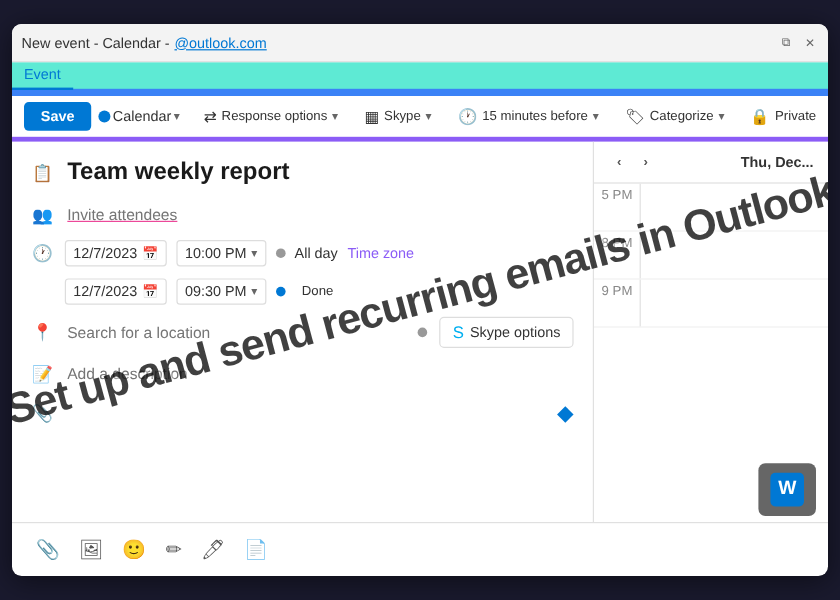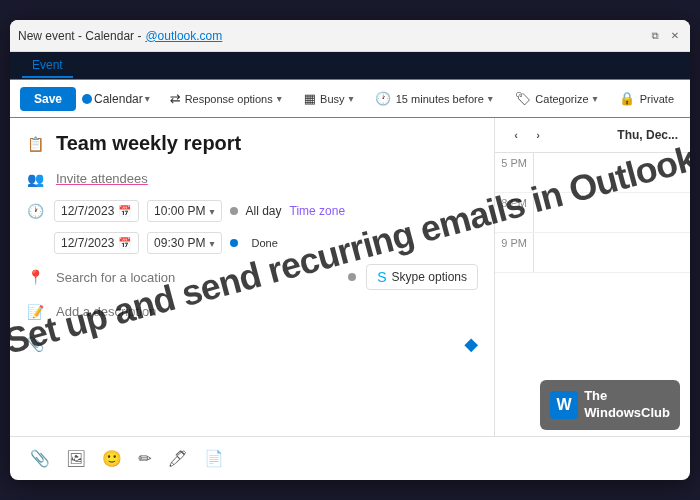--- a/index.html
+++ b/index.html
@@ -49,47 +49,47 @@
       width: 14px;
       height: 14px;
       display: flex;
       align-items: center;
       justify-content: center;
       font-size: 10px;
       color: #666;
       cursor: pointer;
     }
     .menu-bar {
-      background: #0f172a;
+      background: #5eead4;
       height: 28px;
       display: flex;
       align-items: center;
-      padding: 0 12px;
-      border-bottom: 1px solid #3b82f6;
+      padding: 0 0;
+      border-bottom: 6px solid #3b82f6;
       flex-shrink: 0;
     }
     .menu-tab {
       padding: 4px 10px;
       font-size: 12px;
       color: #333;
       cursor: pointer;
       border-bottom: 2px solid transparent;
     }
     .menu-tab.active {
       color: #0078d4;
       border-bottom: 2px solid #0078d4;
     }
     .toolbar {
       background: #fff;
       height: 38px;
       display: flex;
       align-items: center;
       padding: 0 10px;
       gap: 6px;
-      border-bottom: 1px solid #8b5cf6;
+      border-bottom: 4px solid #8b5cf6;
       flex-shrink: 0;
     }
     .toolbar-btn {
       display: flex;
       align-items: center;
       gap: 4px;
       padding: 4px 8px;
       border-radius: 4px;
       font-size: 11px;
       color: #333;
@@ -395,21 +395,21 @@
       <span class="dropdown-arrow">▾</span>
     </div>
     <div class="separator"></div>
     <button class="toolbar-btn">
       <span class="icon">⇄</span>
       <span>Response options</span>
       <span class="dropdown-arrow">▾</span>
     </button>
     <button class="toolbar-btn">
       <span class="icon">▦</span>
-      <span>Busy</span>
+      <span>Skype</span>
       <span class="dropdown-arrow">▾</span>
     </button>
     <button class="toolbar-btn">
       <span class="icon">🕐</span>
       <span>15 minutes before</span>
       <span class="dropdown-arrow">▾</span>
     </button>
     <button class="toolbar-btn">
       <span class="icon">🏷</span>
       <span>Categorize</span>
@@ -519,15 +519,14 @@
     <span class="bottom-icon">🙂</span>
     <span class="bottom-icon">✏</span>
     <span class="bottom-icon">🖊</span>
     <span class="bottom-icon">📄</span>
   </div>
 
   <div class="watermark">Set up and send recurring emails in Outlook</div>
 
   <div class="overlay-logo">
     <div class="wc-logo-icon">W</div>
-    <div style="line-height:1.3;">The<br>WindowsClub</div>
   </div>
 </div>
 
 </body></html>

